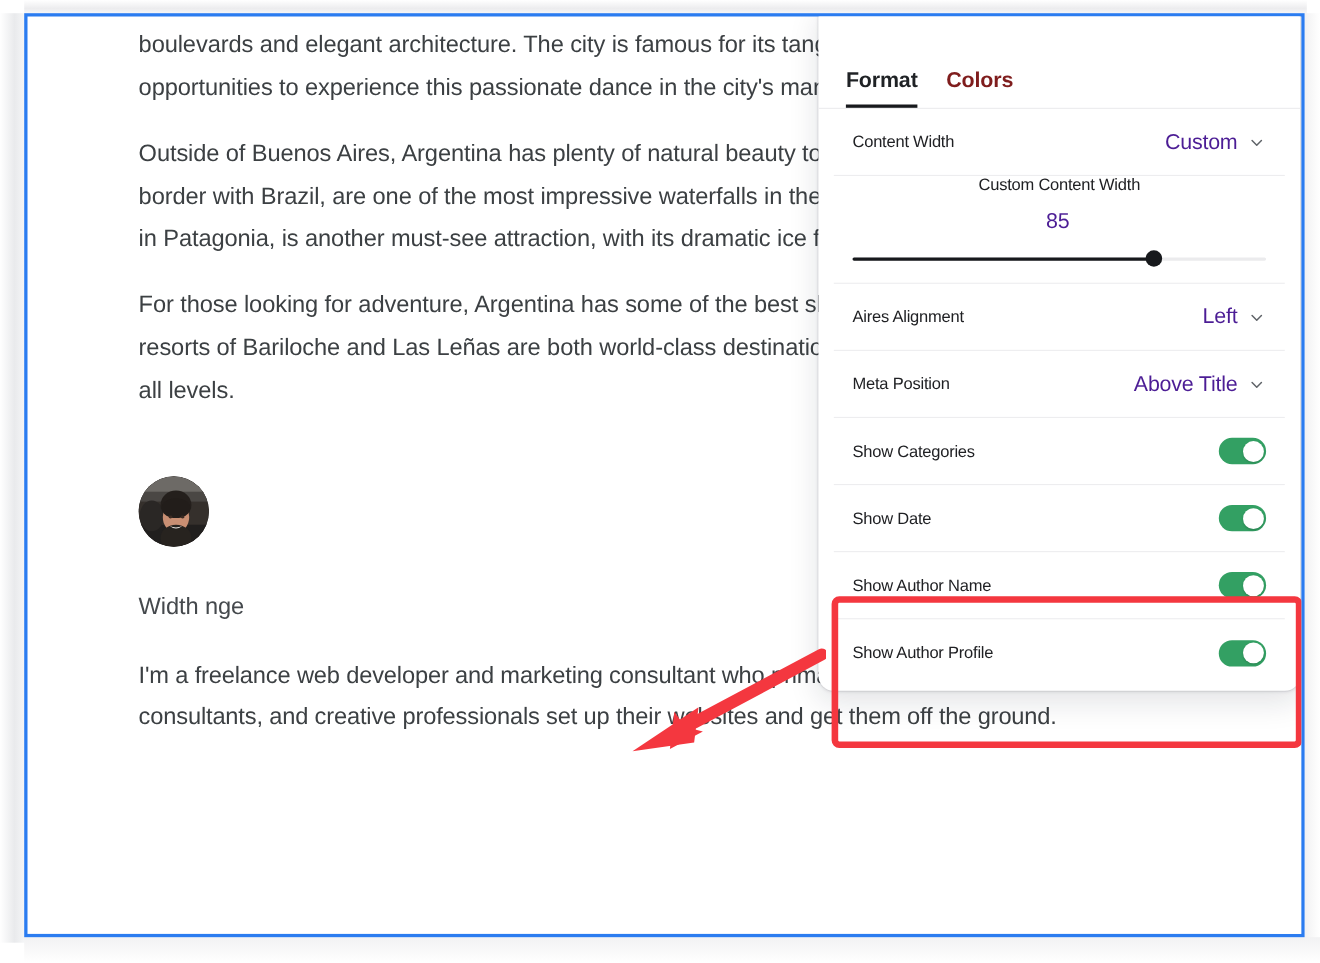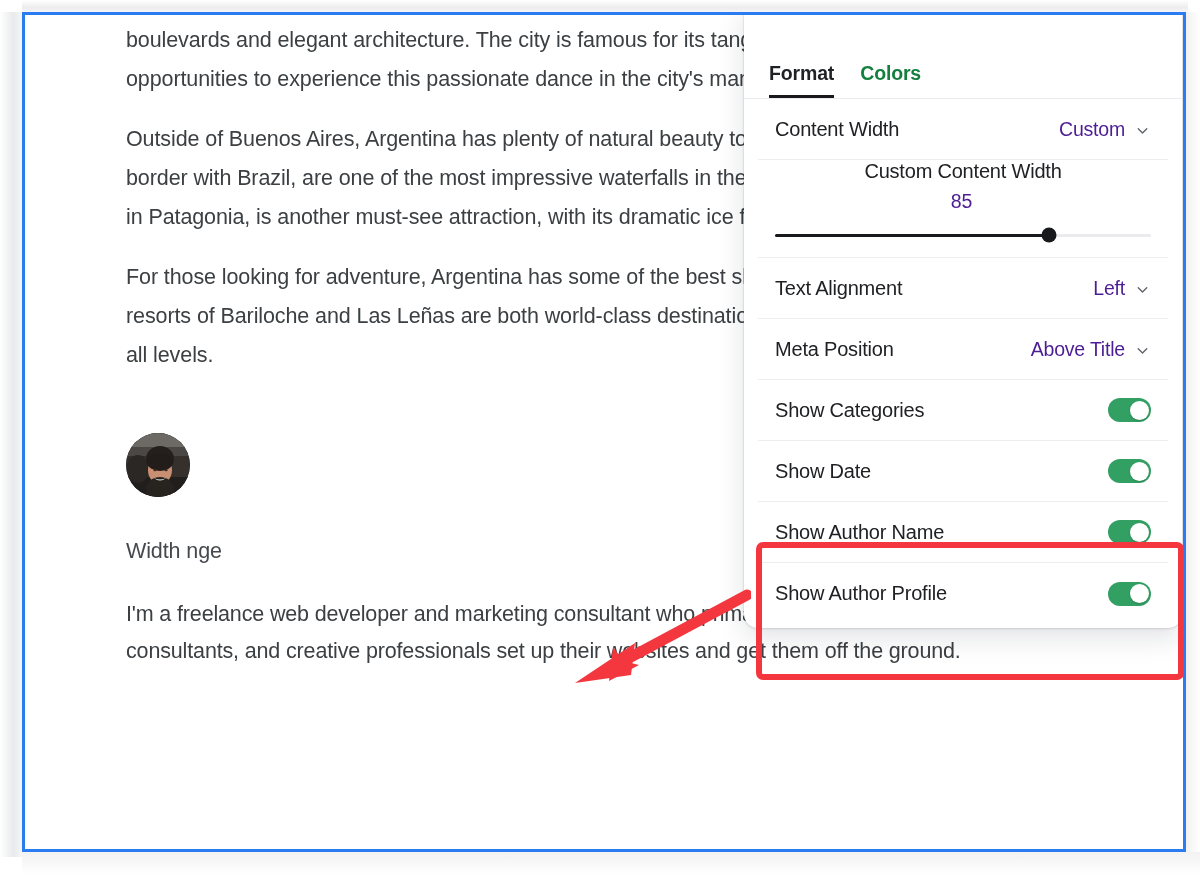--- a/index.html
+++ b/index.html
@@ -127,21 +127,21 @@
     border-bottom: 1px solid #ececee;
   }
 
   .tab {
     font-size: 19.5px;
     font-weight: 700;
     letter-spacing: -0.15px;
     padding-bottom: 13px;
     position: relative;
     cursor: pointer;
-    color: #15803d;
+    color: #7f1d1d;
   }
   .tab.active { color: #1f2225; }
   .tab.active::after {
     content: "";
     position: absolute;
     left: 0; right: 0;
     bottom: 0;
     height: 3px;
     background: #17191c;
   }
@@ -151,21 +151,21 @@
     align-items: center;
     justify-content: space-between;
     margin: 0 14px;
     padding: 0 17px;
     height: 61px;
     border-bottom: 1px solid #ededef;
   }
   .panel-row.no-border { border-bottom: none; }
 
   .row-label {
-    font-size: 20px;
+    font-size: 15px;
     color: #202124;
     letter-spacing: -0.2px;
     font-weight: 400;
   }
 
   .row-value {
     display: flex;
     align-items: center;
     gap: 9px;
     font-size: 19.5px;
@@ -353,21 +353,21 @@
       </div>
       <div id="slider-track-wrap">
         <div id="slider-track">
           <div id="slider-fill" style="width: 73%;"></div>
           <div id="slider-thumb" style="left: 73%;"></div>
         </div>
       </div>
     </div>
 
     <div class="panel-row">
-      <span class="row-label">Text Alignment</span>
+      <span class="row-label">Aires Alignment</span>
       <span class="row-value">
         <span>Left</span>
         <span class="chevron">
           <svg width="17" height="17" viewBox="0 0 20 20" fill="none">
             <path d="M5 8l5 5 5-5" stroke="#5f6368" stroke-width="1.6" stroke-linecap="round" stroke-linejoin="round"></path>
           </svg>
         </span>
       </span>
     </div>
 

